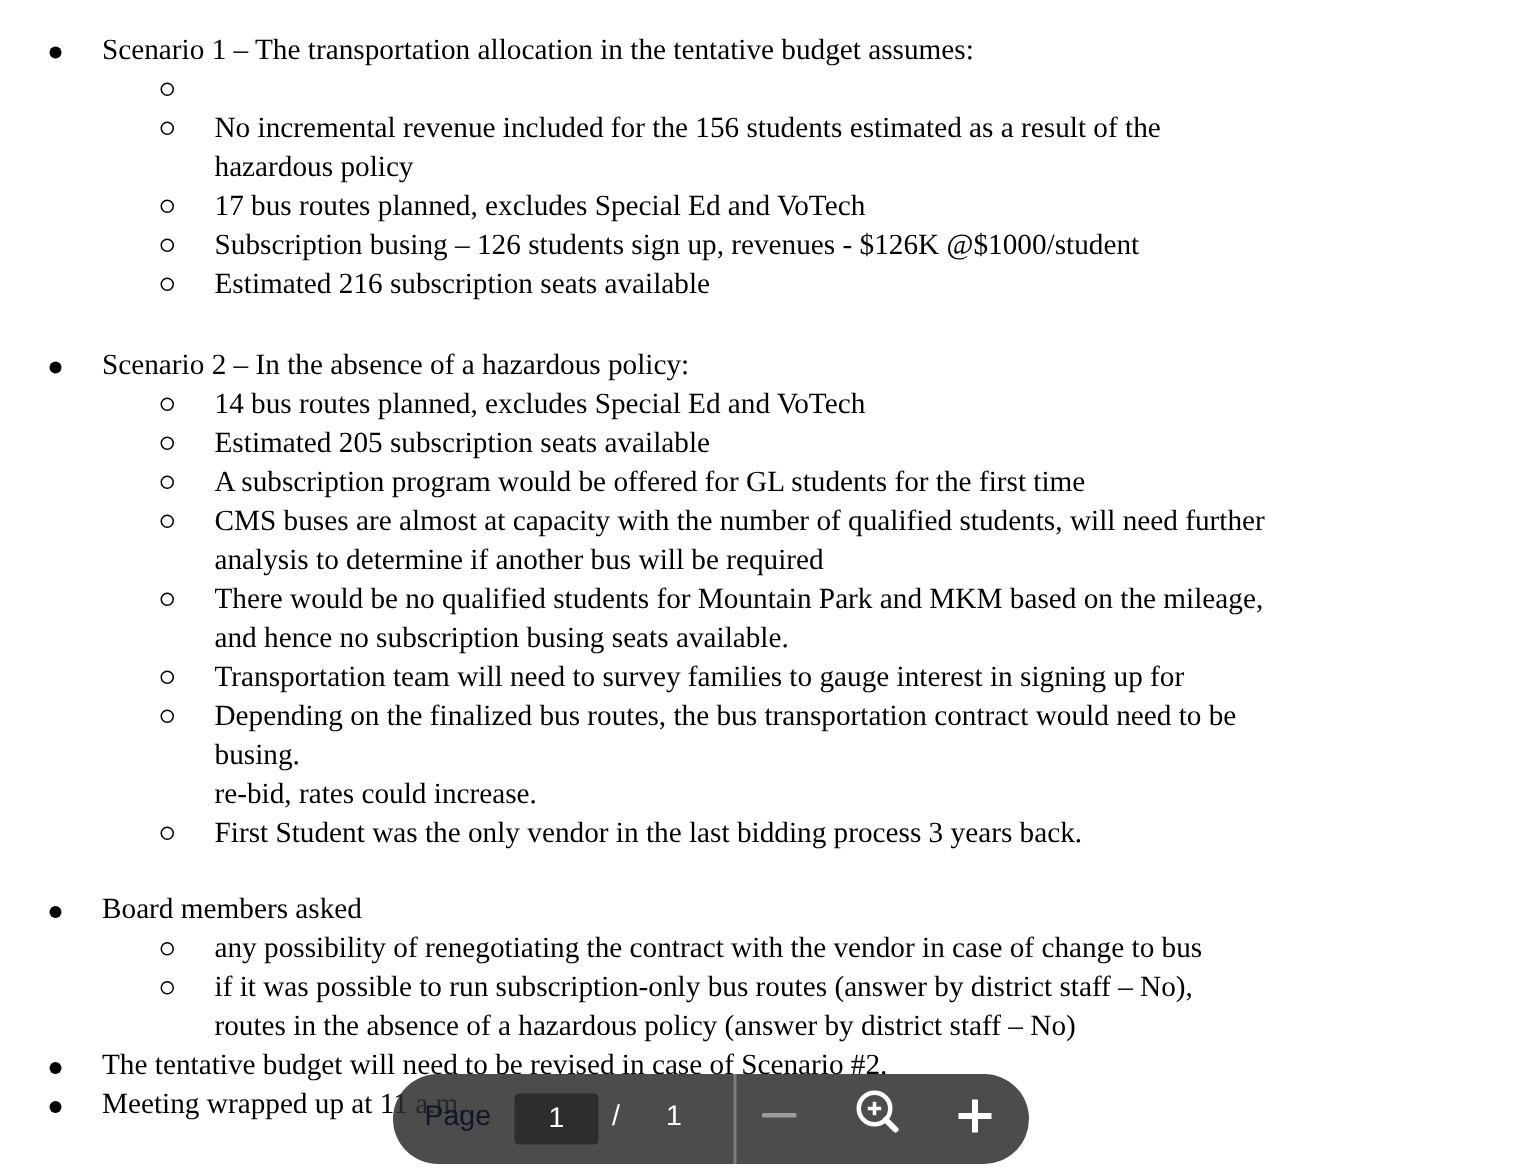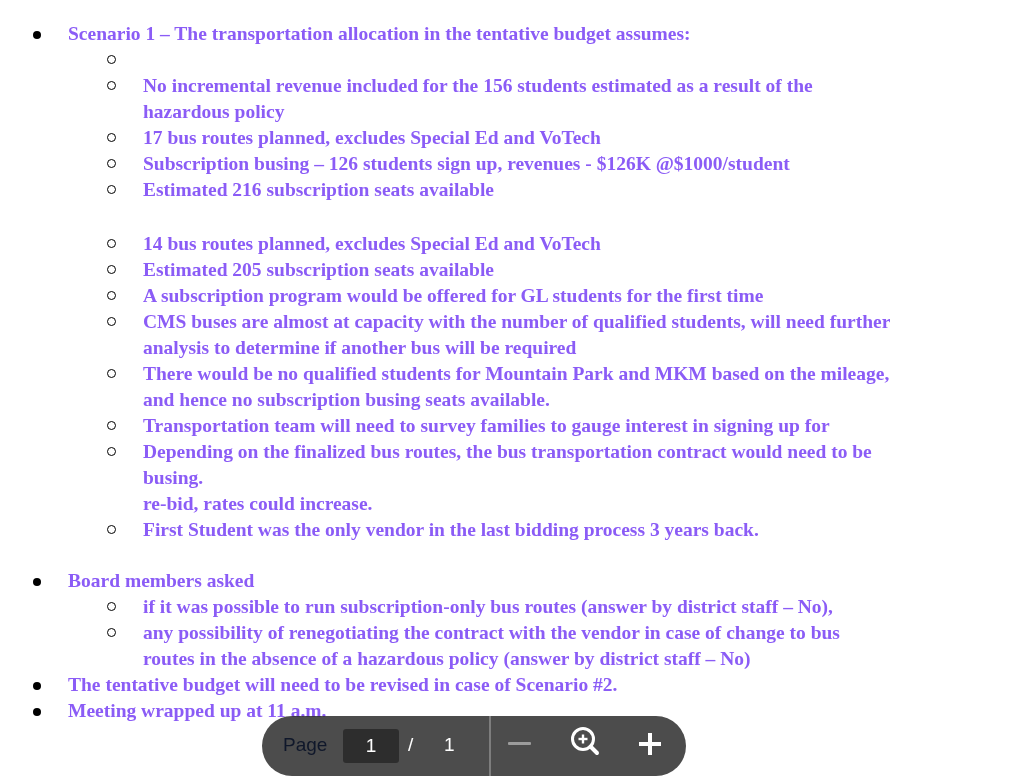--- a/index.html
+++ b/index.html
@@ -11,22 +11,21 @@
   }
 
   
   .doc {
     position: absolute;
     left: 0; top: 0; width: 1024px; height: 779px;
     padding-top: 21px;
     box-sizing: border-box;
     font-family: "Liberation Serif", serif;
     font-size: 19.5px;
-    color: #8b5cf6;
-    font-weight: bold;
+    color: #000000;
   }
   .line {
     position: relative;
     height: 26px;
     line-height: 26px;
     white-space: nowrap;
   }
   .line.l1 { padding-left: 68px; }
   .line.l2, .line.cont { padding-left: 143px; }
   .marker.disc {
@@ -115,36 +114,37 @@
 
 <div class="doc">
     <div class="line l1"><span class="marker disc"></span><span>Scenario 1 – The transportation allocation in the tentative budget assumes:</span></div>
     <div class="line l2"><span class="marker circle"></span></div>
     <div class="line l2"><span class="marker circle"></span><span>No incremental revenue included for the 156 students estimated as a result of the</span></div>
     <div class="line cont"><span>hazardous policy</span></div>
     <div class="line l2"><span class="marker circle"></span><span>17 bus routes planned, excludes Special Ed and VoTech</span></div>
     <div class="line l2"><span class="marker circle"></span><span>Subscription busing – 126 students sign up, revenues - $126K @$1000/student</span></div>
     <div class="line l2"><span class="marker circle"></span><span>Estimated 216 subscription seats available</span></div>
     <div style="height: 28px;"></div>
+    <div class="line l1"><span class="marker disc"></span><span>Scenario 2 – In the absence of a hazardous policy:</span></div>
     <div class="line l2"><span class="marker circle"></span><span>14 bus routes planned, excludes Special Ed and VoTech</span></div>
     <div class="line l2"><span class="marker circle"></span><span>Estimated 205 subscription seats available</span></div>
     <div class="line l2"><span class="marker circle"></span><span>A subscription program would be offered for GL students for the first time</span></div>
     <div class="line l2"><span class="marker circle"></span><span>CMS buses are almost at capacity with the number of qualified students, will need further</span></div>
     <div class="line cont"><span>analysis to determine if another bus will be required</span></div>
     <div class="line l2"><span class="marker circle"></span><span>There would be no qualified students for Mountain Park and MKM based on the mileage,</span></div>
     <div class="line cont"><span>and hence no subscription busing seats available.</span></div>
     <div class="line l2"><span class="marker circle"></span><span>Transportation team will need to survey families to gauge interest in signing up for</span></div>
     <div class="line l2"><span class="marker circle"></span><span>Depending on the finalized bus routes, the bus transportation contract would need to be</span></div>
     <div class="line cont"><span>busing.</span></div>
     <div class="line cont"><span>re-bid, rates could increase.</span></div>
     <div class="line l2"><span class="marker circle"></span><span>First Student was the only vendor in the last bidding process 3 years back.</span></div>
     <div style="height: 25px;"></div>
     <div class="line l1"><span class="marker disc"></span><span>Board members asked</span></div>
+    <div class="line l2"><span class="marker circle"></span><span>any possibility of renegotiating the contract with the vendor in case of change to bus</span></div>
     <div class="line l2"><span class="marker circle"></span><span>if it was possible to run subscription-only bus routes (answer by district staff – No),</span></div>
-    <div class="line l2"><span class="marker circle"></span><span>any possibility of renegotiating the contract with the vendor in case of change to bus</span></div>
     <div class="line cont"><span>routes in the absence of a hazardous policy (answer by district staff – No)</span></div>
     <div class="line l1"><span class="marker disc"></span><span>The tentative budget will need to be revised in case of Scenario #2.</span></div>
     <div class="line l1"><span class="marker disc"></span><span>Meeting wrapped up at 11 a.m.</span></div>
   </div>
 
 <div class="toolbar">
   <span class="tb-page-label">Page</span>
   <input class="tb-input" type="text" value="1" style="">
   <span class="tb-slash">/</span>
   <span class="tb-total">1</span>

